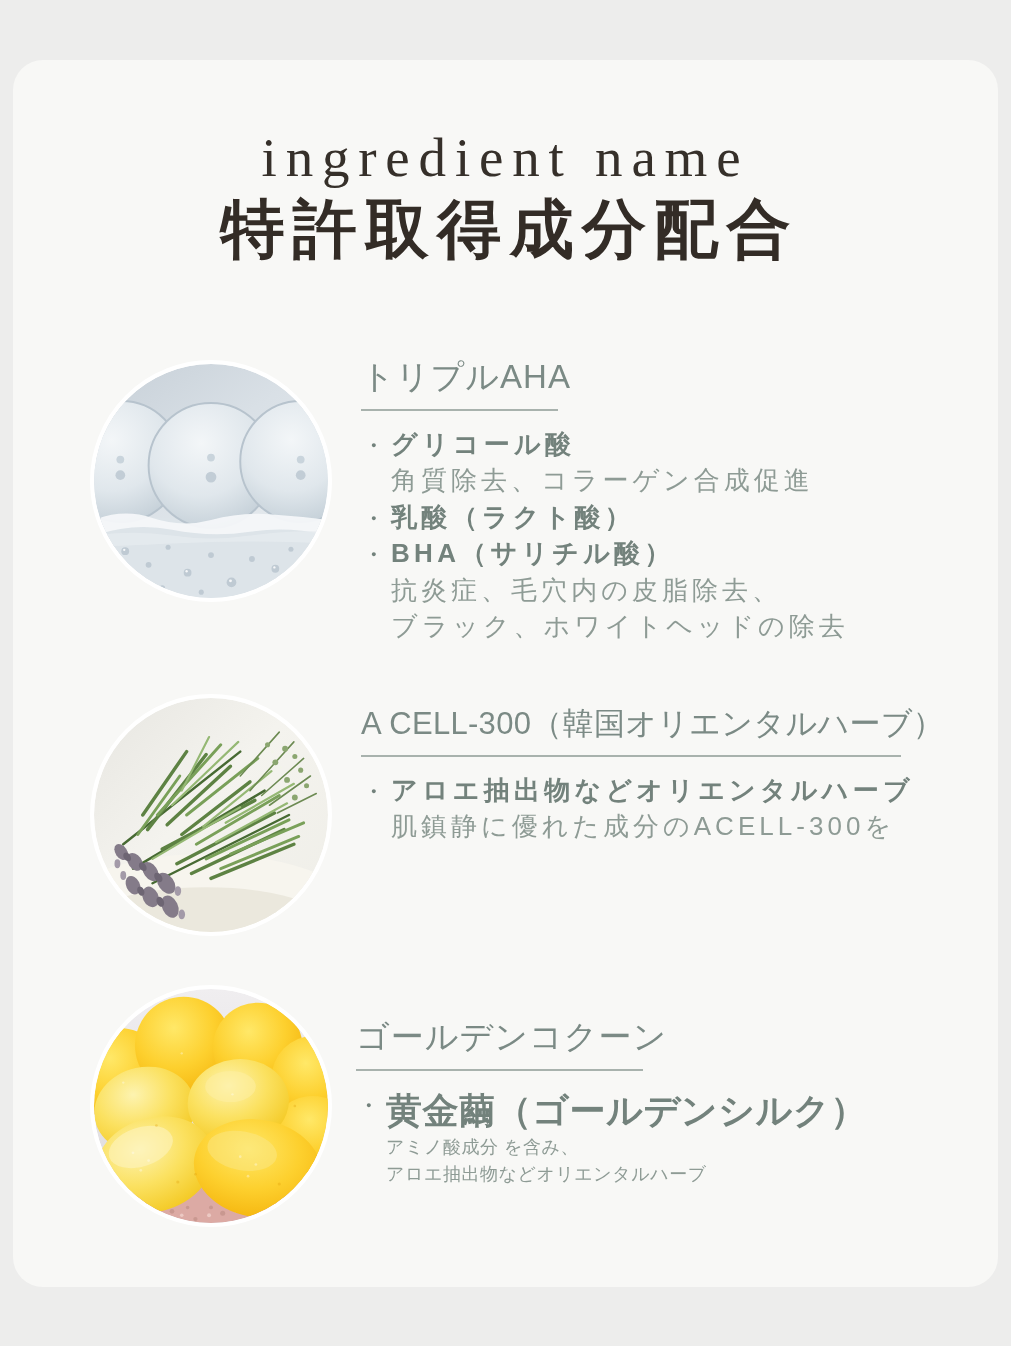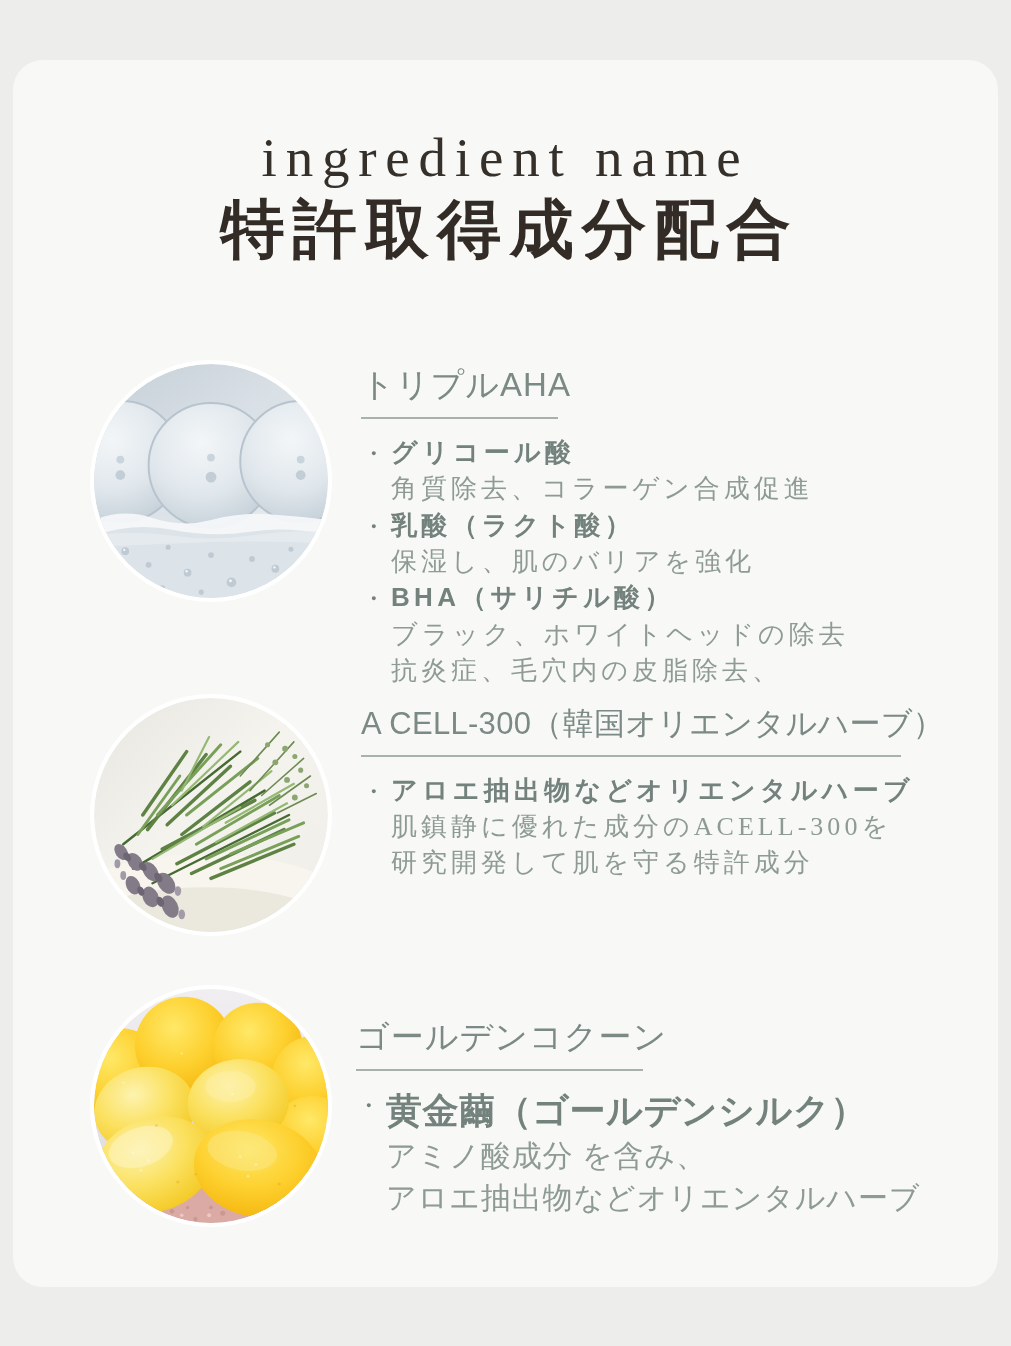--- a/index.html
+++ b/index.html
@@ -50,21 +50,21 @@
     overflow:hidden;
     border:4px solid #ffffff;
     box-sizing:border-box;
     background:#fff;
   }
   .s1 .photo{margin-top:10px;}
   .s2 .photo{margin-top:4px;}
   .s3 .photo{margin-top:0;}
   .photo svg{display:block;width:100%;height:100%;}
   .txt{flex:1;margin-left:29px;}
-  .s1 .txt{margin-top:16px;}
+  .s1 .txt{margin-top:8px;}
   .s2 .txt{margin-top:16px;}
   .s3 .txt{margin-top:33px;margin-left:24px;}
   .sec-heading{
     font-size:33px;
     font-weight:500;
     letter-spacing:0.03em;
     color:#7b8a85;
     line-height:1.15;
   }
   .s2 .sec-heading{font-size:31px;letter-spacing:0.01em;}
@@ -95,25 +95,24 @@
     letter-spacing:0.165em;
     color:#73827c;
   }
   .desc{
     padding-left:30px;
     font-size:26px;
     letter-spacing:0.155em;
     color:#8e9b95;
     line-height:1.28;
     margin-top:3px;
-    font-family:Liberation Serif, serif;
   }
   
   .s3 .term{letter-spacing:0.015em;font-size:36px;}
-  .s3 .desc{letter-spacing:0.03em;font-size:30px;line-height:1.3;}
+  .s3 .desc{letter-spacing:0.03em;font-size:18px;line-height:1.3;}
 </style>
 </head>
 <body>
 
 <div class="card">
 
   <div class="eyebrow">ingredient name</div>
   <div class="big-title">特許取得成分配合</div>
 
   <div class="section s1">
@@ -181,29 +180,28 @@
             <span class="dot">・</span>
             <span class="term">グリコール酸</span>
           </div>
           <div class="desc">角質除去、コラーゲン合成促進</div>
         </div>
         <div class="bullet">
           <div class="term-line">
             <span class="dot">・</span>
             <span class="term">乳酸（ラクト酸）</span>
           </div>
-          <div class="desc">保湿し、肌のバリアを強化</div>
         </div>
         <div class="bullet">
           <div class="term-line">
             <span class="dot">・</span>
             <span class="term">BHA（サリチル酸）</span>
           </div>
+          <div class="desc">抗炎症、毛穴内の皮脂除去、</div>
           <div class="desc">ブラック、ホワイトヘッドの除去</div>
-          <div class="desc">抗炎症、毛穴内の皮脂除去、</div>
         </div>
       </div>
     </div>
   </div>
 
   <div class="section s2">
     <div class="photo">
       <svg viewBox="0 0 240 240">
         <defs>
           <linearGradient id="hbg" x1="0" y1="0" x2="1" y2="1">
@@ -308,21 +306,20 @@
     <div class="txt">
       <div class="sec-heading">A CELL-300（韓国オリエンタルハーブ）</div>
       <div class="rule"></div>
       <div class="bullets">
         <div class="bullet">
           <div class="term-line">
             <span class="dot">・</span>
             <span class="term">アロエ抽出物などオリエンタルハーブ</span>
           </div>
           <div class="desc">肌鎮静に優れた成分のACELL-300を</div>
-          <div class="desc">研究開発して肌を守る特許成分</div>
         </div>
       </div>
     </div>
   </div>
 
   <div class="section s3">
     <div class="photo">
       <svg viewBox="0 0 240 240">
         <defs>
           <linearGradient id="cbg" x1="0" y1="0" x2="0" y2="1">

